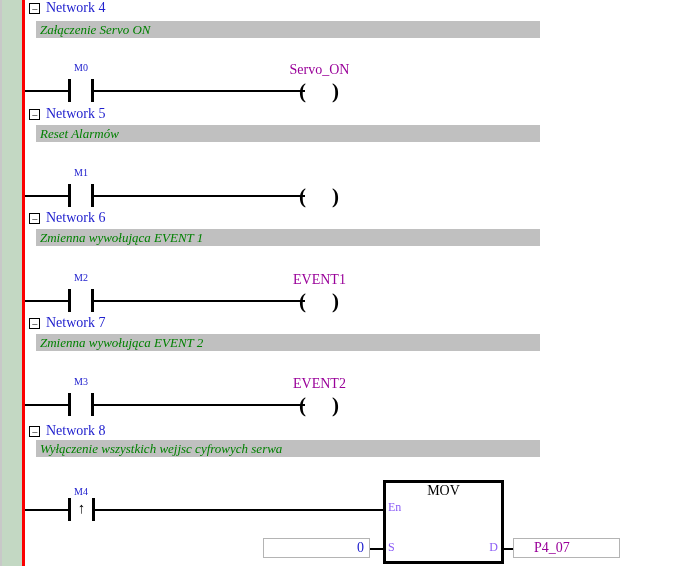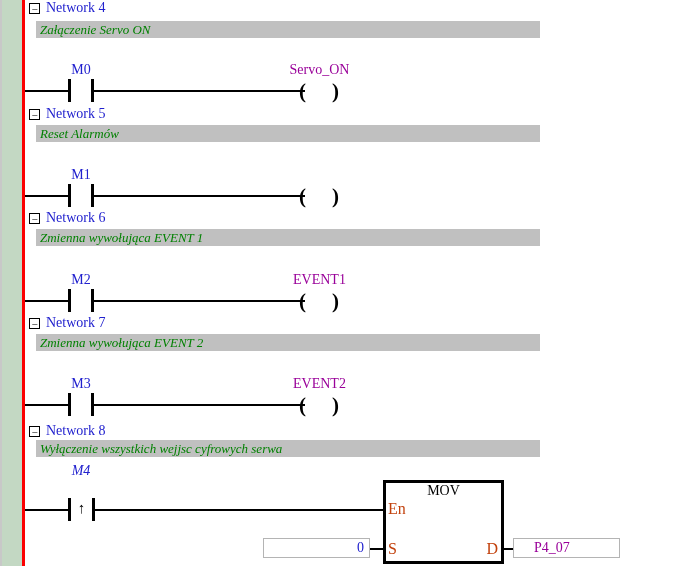--- a/index.html
+++ b/index.html
@@ -17,30 +17,30 @@
     font-size:11px;line-height:8px;color:#000;cursor:pointer;
   }
   .net-label{position:absolute;left:46px;font-size:14px;color:#2121ce;white-space:nowrap;}
   .comment{
     position:absolute;left:36px;width:504px;height:17px;background:#c0c0c0;
     font-size:13px;font-style:italic;color:#008000;line-height:17px;
     padding-left:4px;box-sizing:border-box;white-space:nowrap;overflow:hidden;
   }
   .hline{position:absolute;height:2px;background:#000;}
   .cbar{position:absolute;width:3px;height:23px;background:#000;}
-  .dev-label{position:absolute;left:36px;width:90px;text-align:center;font-size:14px;color:#2121ce;white-space:nowrap;}
+  .dev-label{position:absolute;left:36px;width:90px;text-align:center;font-size:10px;color:#2121ce;white-space:nowrap;}
   .sym-label{position:absolute;left:254px;width:131px;text-align:center;font-size:14px;color:#990099;white-space:nowrap;}
   .coil{
     position:absolute;left:299px;width:40px;height:26px;display:flex;
     justify-content:space-between;align-items:center;font-size:21px;font-weight:bold;color:#000;
   }
   .edge-arrow{position:absolute;left:71px;width:21px;text-align:center;font-size:15px;color:#000;line-height:15px;}
   .fb{position:absolute;left:383px;width:121px;height:84px;box-sizing:border-box;border:3px solid #000;background:#fff;}
   .fb-title{position:absolute;left:0;top:0;width:100%;text-align:center;font-size:14px;color:#000;}
-  .fb-pin{position:absolute;font-size:16px;color:#c2410c;}
+  .fb-pin{position:absolute;font-size:12px;color:#8b5cf6;}
   .opbox{
     position:absolute;width:107px;height:20px;box-sizing:border-box;border:1px solid #b4b4b4;
     background:#fff;font-size:14px;line-height:18px;white-space:nowrap;
   }
   .op-s{text-align:right;padding-right:5px;color:#2121ce;}
   .op-d{text-align:left;padding-left:20px;color:#990099;}
 </style>
 </head>
 <body>
 
@@ -119,21 +119,21 @@
       <span>)</span>
     </div>
   </div>
 
   <div class="network" style="top:425px;height:141px;">
     <div class="collapse-box" style="top:1px;">
         <span>−</span>
       </div>
     <div class="net-label" style="top:-2px;">Network 8</div>
     <div class="comment" style="top:15px;">Wyłączenie wszystkich wejjsc cyfrowych serwa</div>
-    <div class="dev-label" style="top:38px;font-style:italic;">M4</div>
+    <div class="dev-label" style="top:61px;">M4</div>
     <div class="hline" style="left:25px;top:84px;width:43px;"></div>
     <div class="cbar" style="left:68px;top:73px;"></div>
     <div class="edge-arrow" style="top:76px;">↑</div>
     <div class="cbar" style="left:92px;top:73px;"></div>
     <div class="hline" style="left:95px;top:84px;width:288px;"></div>
 
     <div class="fb" style="top:55px;">
       <div class="fb-title">MOV</div>
       <div class="fb-pin" style="left:2px;top:17px;">En</div>
       <div class="fb-pin" style="left:2px;top:57px;">S</div>

